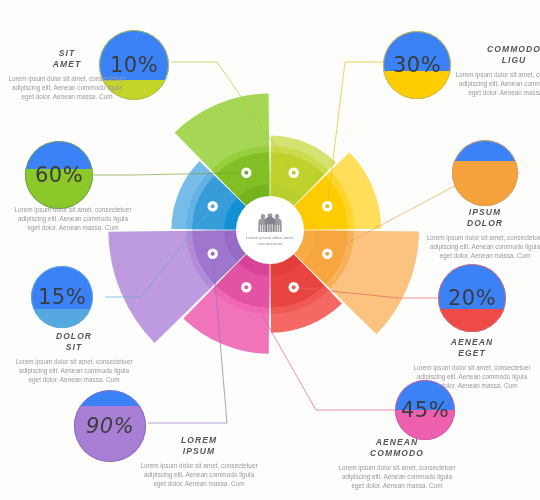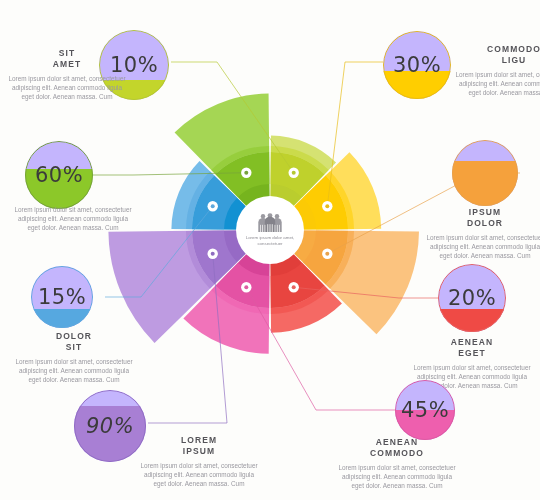--- a/index.html
+++ b/index.html
@@ -12,21 +12,21 @@
   }
   #stage{position:absolute;left:0;top:0;width:540px;height:500px;}
   svg.wheel{position:absolute;left:0;top:0;width:540px;height:500px;}
 
   .callout{position:absolute;}
 
   .bubble{
     position:absolute;
     border-radius:50%;
     overflow:hidden;
-    background:#c4b5fd;
+    background:#3b82f6;
     box-sizing:border-box;
   }
   .bubble .fill{
     position:absolute;left:0;width:100%;bottom:0;
   }
   .bubble .ring{
     position:absolute;left:0;top:0;right:0;bottom:0;
     border-radius:50%;
     border:1px solid rgba(0,0,0,.25);
     box-sizing:border-box;
@@ -44,20 +44,21 @@
 
   .txtblock{position:absolute;width:118px;}
   .txtblock .ttl{
     font-size:8.5px;
     font-weight:bold;
     letter-spacing:1.1px;
     color:#555459;
     text-align:center;
     line-height:11px;
     margin-bottom:4px;
+    font-style:italic;
   }
   .txtblock .body{
     font-size:6.4px;
     line-height:9.2px;
     color:#9a99a0;
     text-align:center;
   }
 
   .hub{
     position:absolute;

